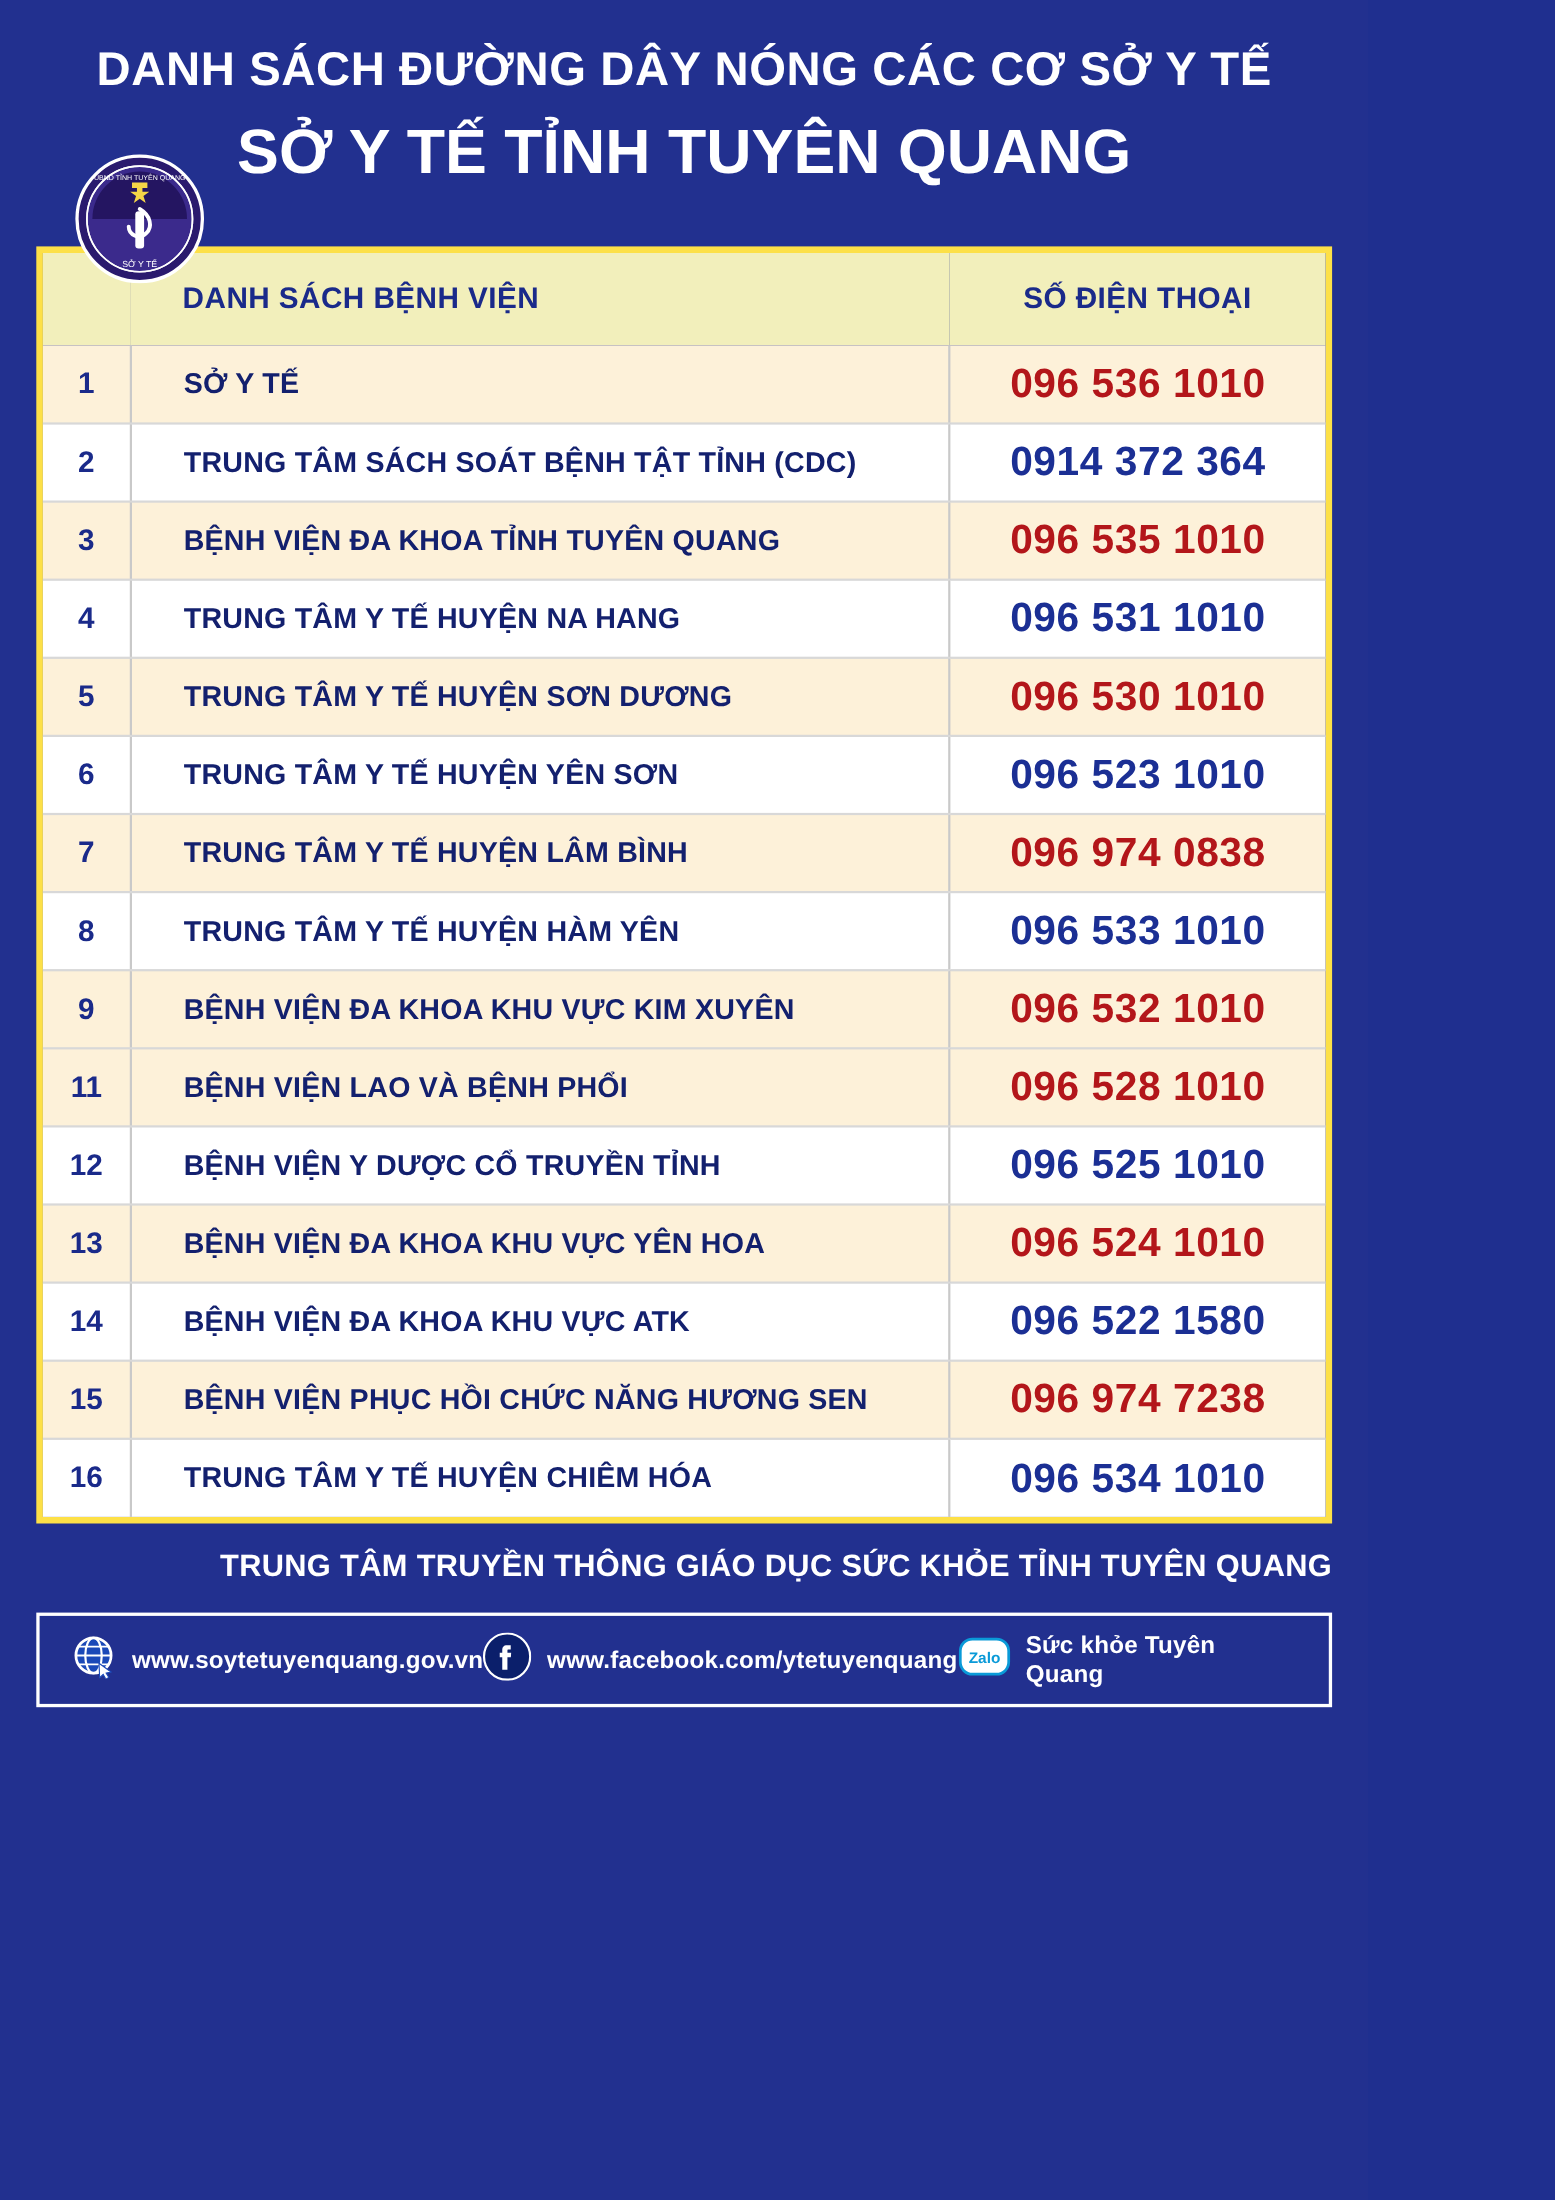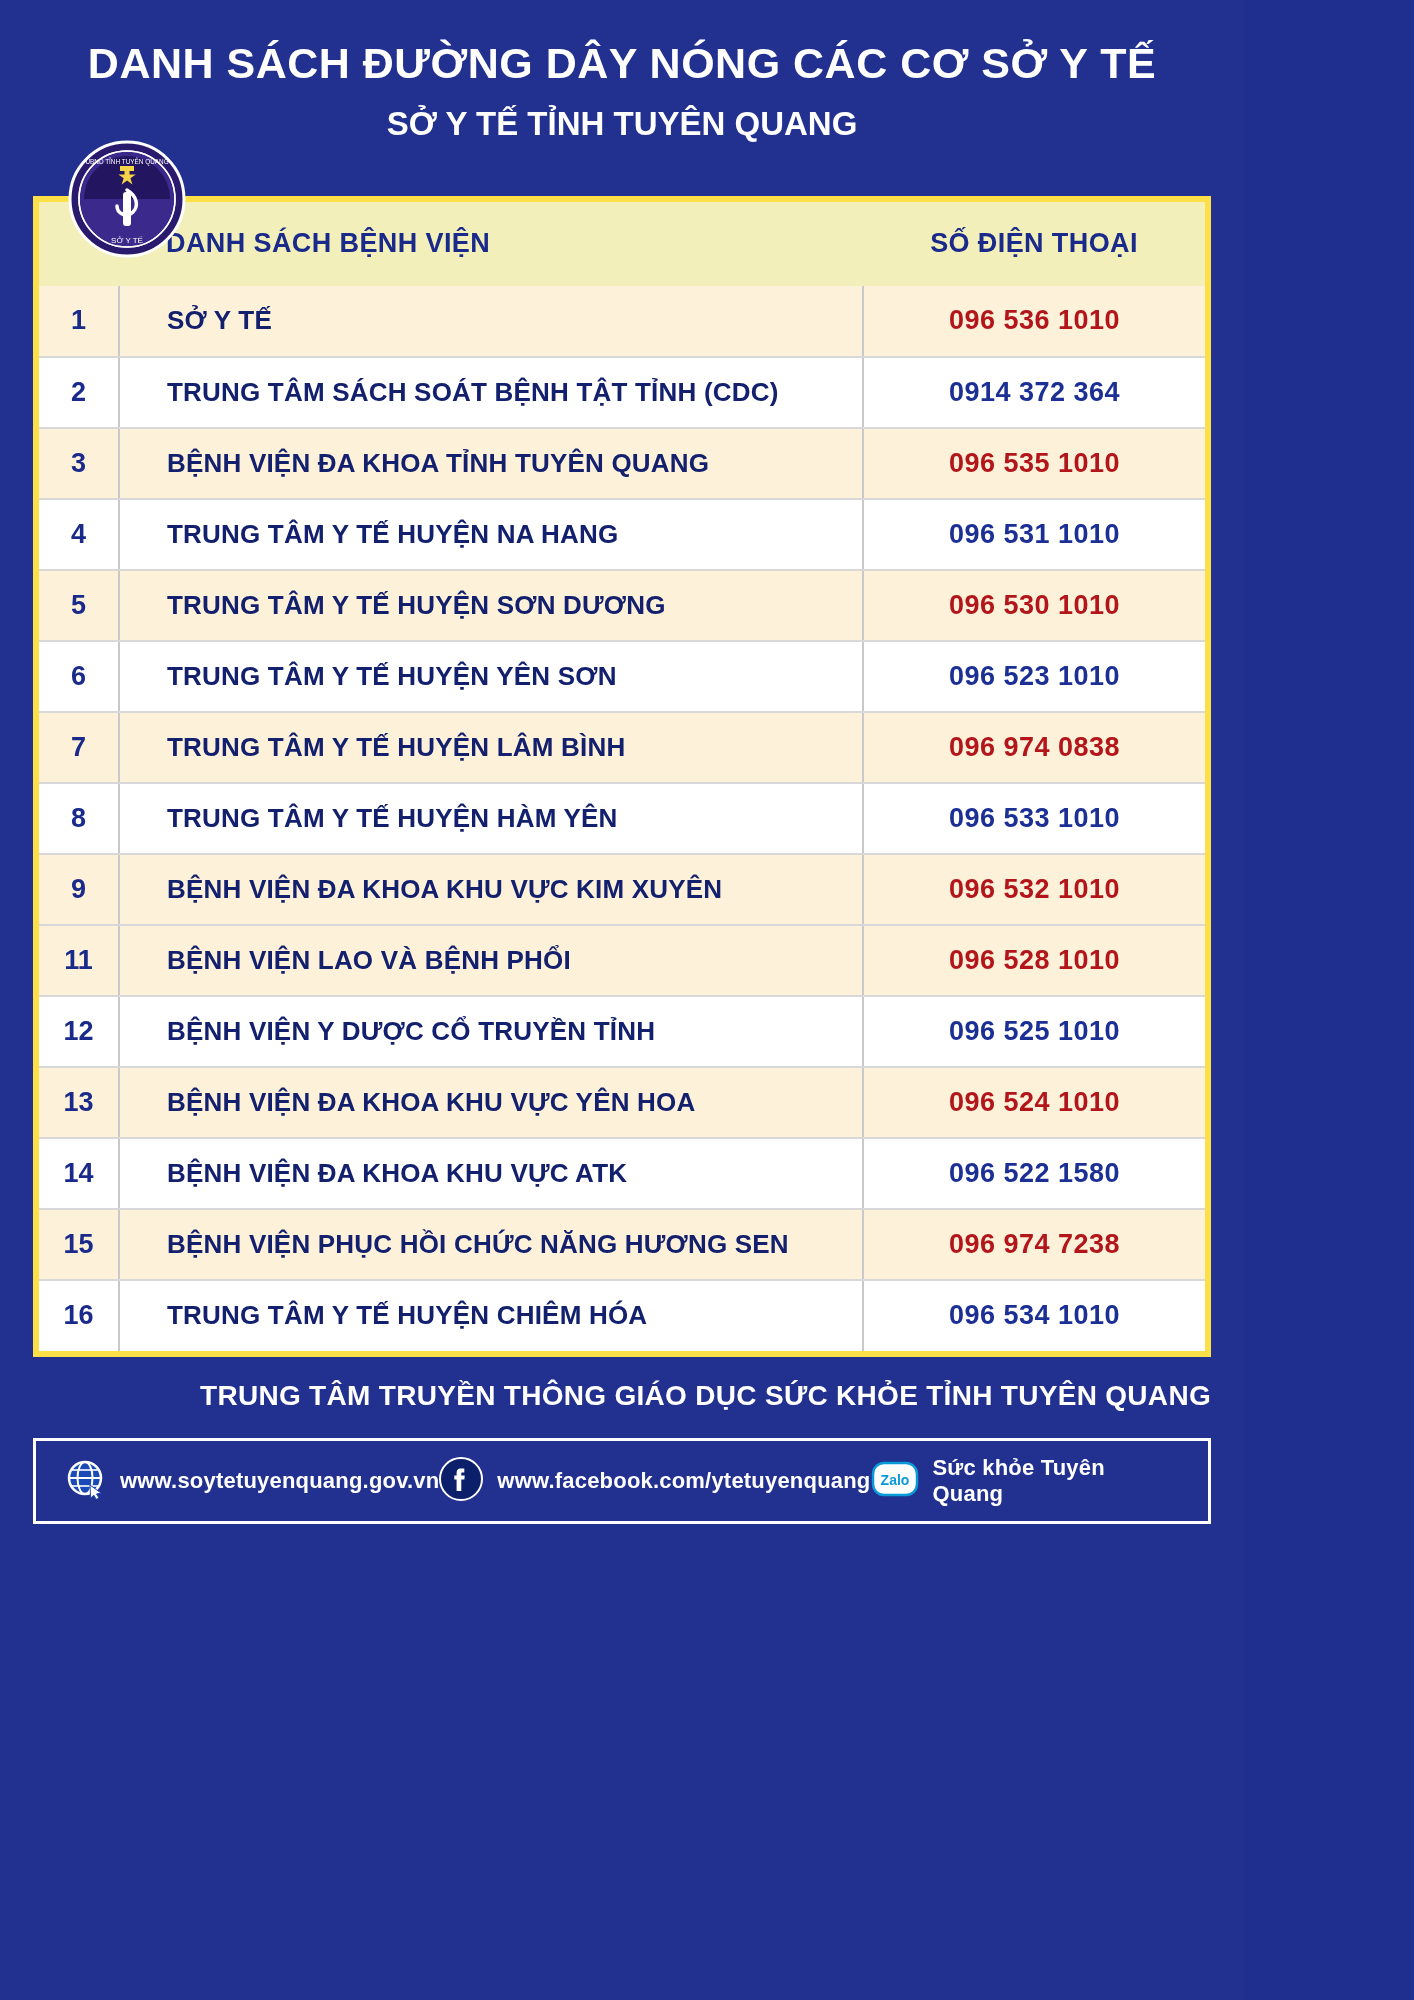--- a/index.html
+++ b/index.html
@@ -29,21 +29,21 @@
     text-align: center;
   }
   .title-line1 {
     font-size: 43px;
     font-weight: bold;
     letter-spacing: 0.5px;
     line-height: 1.18;
     color: #ffffff;
   }
   .title-line2 {
-    font-size: 33px;
+    font-size: 57px;
     font-weight: bold;
     line-height: 1.18;
     margin-top: 16px;
     color: #ffffff;
   }
   .logo {
     position: absolute;
     left: 68px;
     top: 140px;
     width: 118px;
@@ -91,21 +91,21 @@
   td.name {
     padding-left: 47px;
     font-size: 26px;
     color: #13206e;
     letter-spacing: 0.2px;
     border-right: 2px solid #c9c9c9;
   }
   td.phone {
     width: 340px;
     text-align: center;
-    font-size: 27px;
+    font-size: 37px;
     letter-spacing: 0.5px;
   }
   tr.odd td { background: #fdf1d9; }
   tr.even td { background: #ffffff; }
   tr.odd td.phone { color: #b3161a; }
   tr.even td.phone { color: #1b2f94; }
   tbody tr td { border-bottom: 2px solid #d8d8d8; }
   tbody tr:last-child td { border-bottom: none; }
 
   

